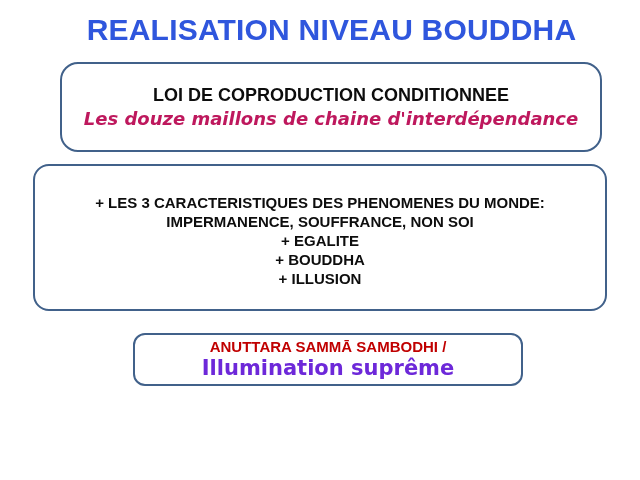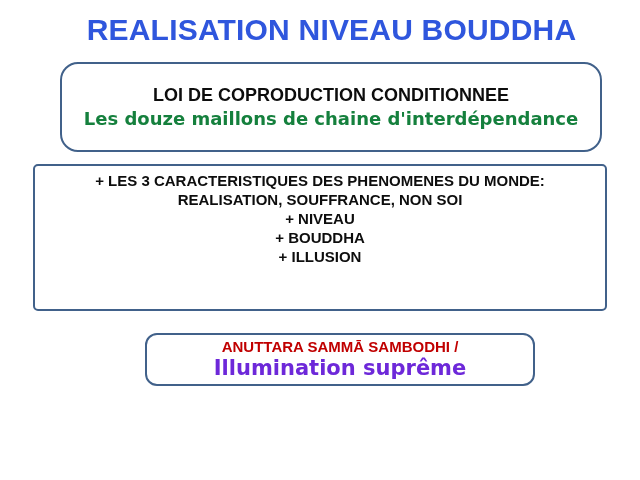--- a/index.html
+++ b/index.html
@@ -60,48 +60,49 @@
     line-height: 23px;
     color: #0d0d0d;
     text-align: center;
     white-space: nowrap;
   }
   .line-calibri-bold {
     font-family: "DejaVu Sans", sans-serif;
     font-weight: bold;
     font-size: 18px;
     line-height: 24px;
-    color: #15803d;
+    color: #be185d;
     text-align: left;
     white-space: nowrap;
+    font-style: italic;
   }
 
   
   #box-characteristics {
     left: 33px;
     top: 164px;
     width: 574px;
     height: 147px;
-    border-radius: 5px;
-    justify-content: flex-start;
+    border-radius: 16px;
+    justify-content: center;
     padding-top: 5px;
   }
   .line-list {
     font-family: "Liberation Sans", sans-serif;
     font-weight: bold;
     font-size: 15px;
     line-height: 19px;
     color: #0d0d0d;
     text-align: center;
     white-space: nowrap;
   }
 
   
   #box-enlightenment {
-    left: 145px;
+    left: 133px;
     top: 333px;
     width: 390px;
     height: 53px;
     border-radius: 12px;
     justify-content: center;
   }
   .line-red {
     font-family: "Liberation Sans", sans-serif;
     font-weight: bold;
     font-size: 15px;
@@ -127,22 +128,22 @@
 
   <div id="slide-title">REALISATION NIVEAU BOUDDHA</div>
 
   <div class="rbox" id="box-law">
     <div class="line-arial-bold">LOI DE COPRODUCTION CONDITIONNEE</div>
     <div class="line-calibri-bold">Les douze maillons de chaine d'interdépendance</div>
   </div>
 
   <div class="rbox" id="box-characteristics">
     <div class="line-list">+ LES 3 CARACTERISTIQUES DES PHENOMENES DU MONDE:</div>
-    <div class="line-list">REALISATION, SOUFFRANCE, NON SOI</div>
-    <div class="line-list">+ NIVEAU</div>
+    <div class="line-list">IMPERMANENCE, SOUFFRANCE, NON SOI</div>
+    <div class="line-list">+ EGALITE</div>
     <div class="line-list">+ BOUDDHA</div>
     <div class="line-list">+ ILLUSION</div>
   </div>
 
   <div class="rbox" id="box-enlightenment">
     <div class="line-red">ANUTTARA SAMMĀ SAMBODHI /</div>
     <div class="line-illum">Illumination suprême</div>
   </div>
 
 </div>

